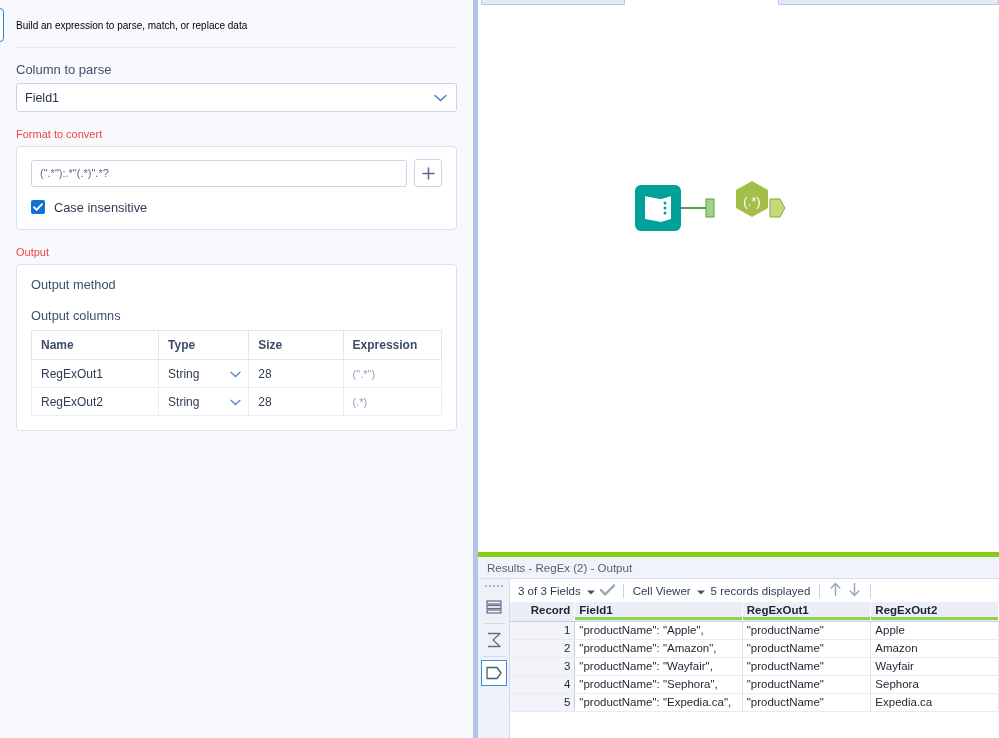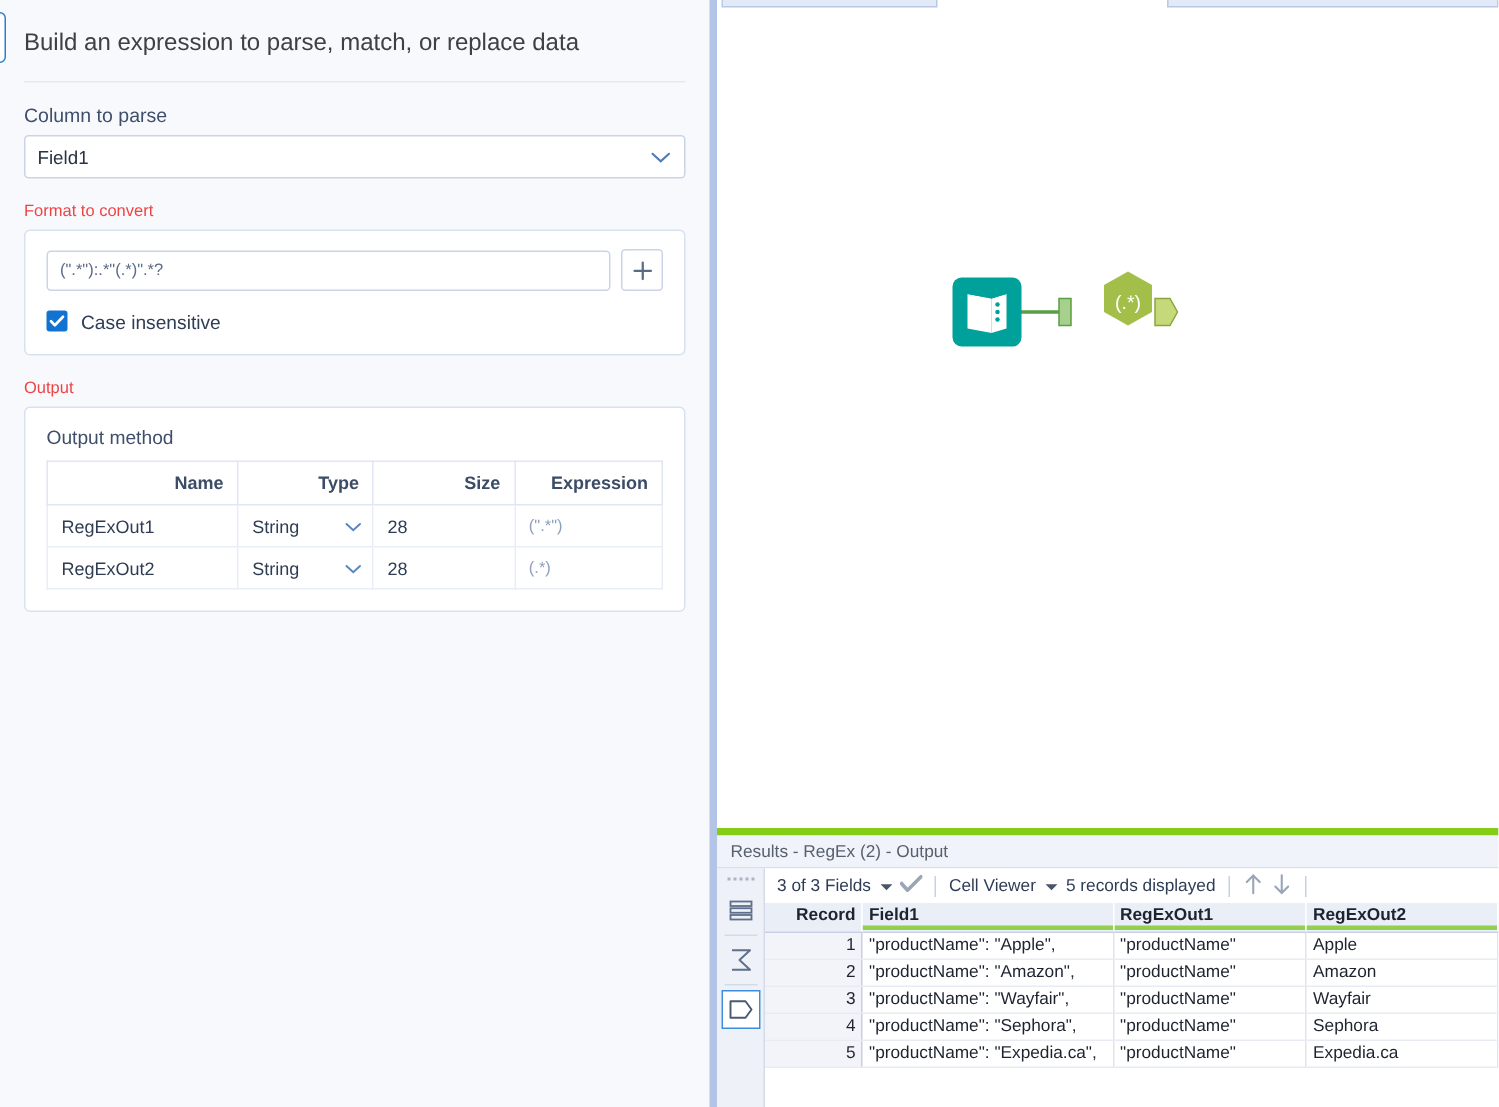--- a/index.html
+++ b/index.html
@@ -17,21 +17,21 @@
     background: #f7f9fd;
     overflow: hidden;
   }
   #panel-edge-tab {
     position: absolute; left: -6px; top: 8px; width: 10px; height: 34px;
     border: 1.5px solid #2a7fd4; border-radius: 4px;
     background: #ffffff;
   }
   .panel-header {
     padding: 20px 16px 16px 16px;
-    font-size: 16px; color: #404040;
+    font-size: 10px; color: #000000;
   }
   .hr { height: 1px; background: #e3e9f4; margin: 0 16px; }
 
   .field-label {
     font-size: 13px; color: #3f4f6b; padding: 14px 32px 6px 16px;
   }
   .group-label {
     font-size: 11px; color: #ef4444; padding: 16px 16px 6px 16px;
   }
 
@@ -82,21 +82,21 @@
     width: 14px; height: 14px; border-radius: 2px;
     background: #1272d1; position: relative; flex: none;
   }
   .cb svg { position: absolute; left: 1px; top: 1px; }
   .cb-label { font-size: 12.8px; color: #2f3d54; }
 
   
   .oc-label { font-size: 12.8px; color: #3f4f6b; margin: 16px 0 7px 0; }
   .oc-table { width: 100%; border-collapse: collapse; }
   .oc-table th {
-    text-align: right; font-size: 12px; font-weight: bold; color: #3c4c66;
+    text-align: left; font-size: 12px; font-weight: bold; color: #3c4c66;
     padding: 7px 9px; border: 1px solid #e0e7f3; background: #fff;
   }
   .oc-table td {
     font-size: 12px; color: #2f3d54;
     padding: 6px 9px; border: 1px solid #e8edf7; background: #fff;
     height: 28px;
   }
   .oc-table td.expr { color: #8fa0c0; font-size: 11px; }
   .oc-table td.typecell { position: relative; padding-right: 22px; }
   .oc-table td.typecell .chev { position: absolute; right: 7px; top: 50%;
@@ -234,20 +234,21 @@
             </svg>
         </span>
         <span class="cb-label">Case insensitive</span>
       </div>
     </div>
 
     <div class="group-label">Output</div>
     <div class="card">
       <div class="sub-label">Output method</div>
 
+      <div class="oc-label">Output columns</div>
       <table class="oc-table">
         <thead>
           <tr>
             <th class="col-name">Name</th>
             <th class="col-type">Type</th>
             <th class="col-size">Size</th>
             <th>Expression</th>
           </tr>
         </thead>
         <tbody>

